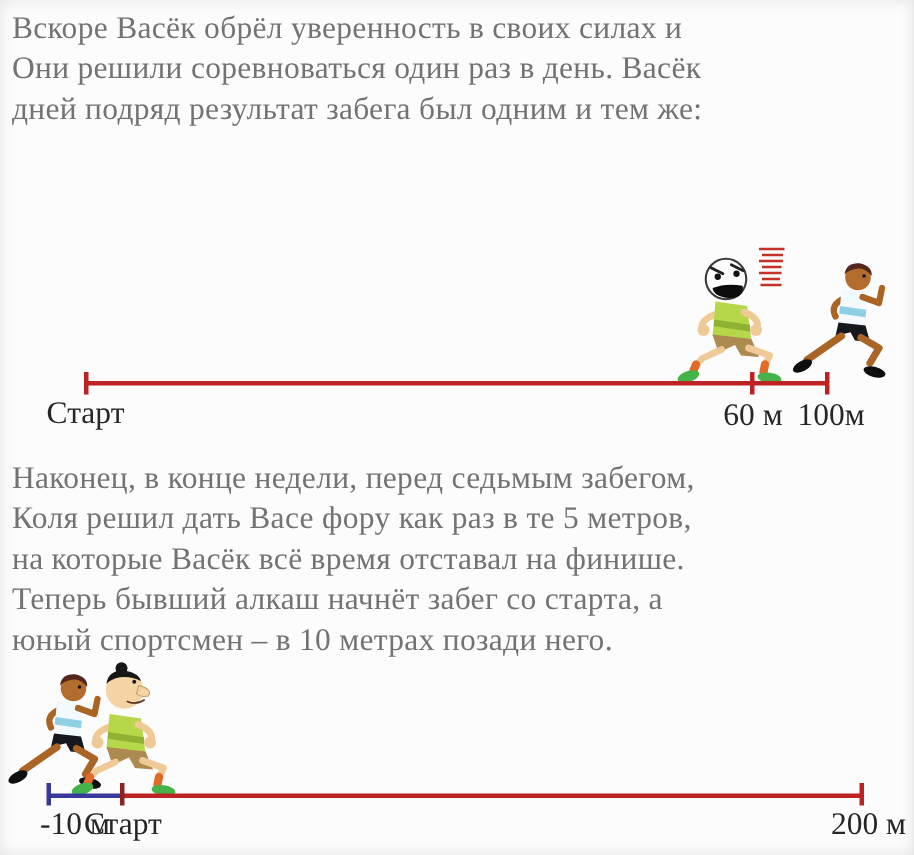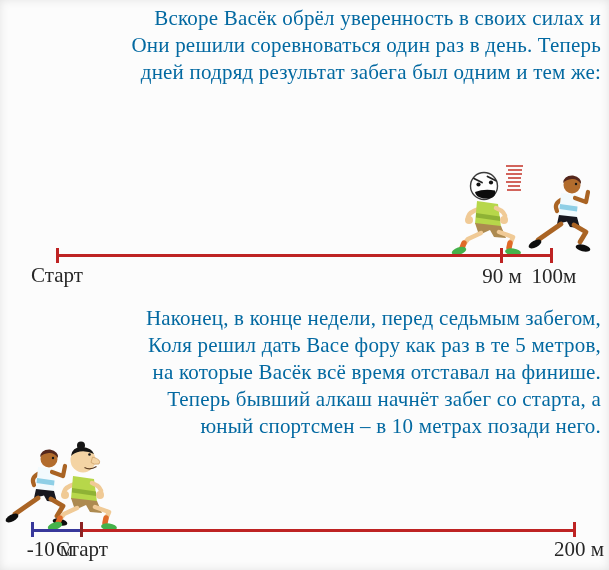--- a/index.html
+++ b/index.html
@@ -3,38 +3,38 @@
 <meta charset="utf-8">
 <style>
   html,body{margin:0;padding:0;background:#e8e8e8;}
   #page{
     position:relative;width:609px;height:570px;overflow:hidden;
     background:#fcfcfc;
     box-shadow:inset 0 0 10px rgba(0,0,0,.10);
     font-family:"Liberation Serif","DejaVu Serif",serif;
   }
   .para{
-    position:absolute;left:8px;right:8px;text-align:right;
-    font-size:21px;line-height:27px;color:#0369a1;letter-spacing:.2px;
+    position:absolute;left:8px;right:8px;text-align:left;
+    font-size:21px;line-height:27px;color:#737373;letter-spacing:.2px;
   }
   .p1{top:5px;}
   .p2{top:305px;}
   .tline{position:absolute;height:3px;}
   .tick{position:absolute;width:3px;height:15px;}
   .tlabel{position:absolute;font-size:21px;color:#262626;text-align:center;white-space:nowrap;}
   .runner{position:absolute;}
 </style>
 </head>
 <body>
 
 <div id="page">
 
   <div class="para p1">
     <div>Вскоре Васёк обрёл уверенность в своих силах и</div>
-    <div>Они решили соревноваться один раз в день. Теперь</div>
+    <div>Они решили соревноваться один раз в день. Васёк</div>
     <div>дней подряд результат забега был одним и тем же:</div>
   </div>
 
   <svg class="runner" style="left:450px;top:163px;width:86px;height:94px" viewBox="0 0 86 94">
     <g stroke="#c43227" stroke-width="1.7" fill="none">
       <path d="M56 3h17M58 7h14M56 11h16M58 15h13M56 19h15M58 23h12M57 27h14"></path>
     </g>
     <path d="M29 46 Q19 49 18 54" stroke="#f0ca96" stroke-width="4.5" fill="none" stroke-linecap="round"></path>
     <circle cx="19" cy="57" r="4" fill="#f0ca96"></circle>
     <path d="M27 38 L48 41 L51 64 L25 61 Z" fill="#b7d74a"></path>
@@ -68,21 +68,21 @@
     <circle cx="45" cy="12" r="8.5" fill="#b26c2d"></circle>
     <path d="M36 10 Q37 2 46 2.5 Q55 4.5 54 11 Q50 5.5 45 6 Q39 6.5 36 10 Z" fill="#55271c"></path>
     <circle cx="49" cy="11" r="1.2" fill="#161616"></circle>
   </svg>
 
   <div class="tline" style="left: 57px; top: 254px; width: 495px; background-color: rgb(190, 35, 35);"></div>
   <div class="tick" style="left: 56px; top: 248px; background-color: rgb(190, 35, 35);"></div>
   <div class="tick" style="left: 500px; top: 248px; background-color: rgb(190, 35, 35);"></div>
   <div class="tick" style="left: 550px; top: 248px; background-color: rgb(190, 35, 35);"></div>
   <div class="tlabel" style="left:27px;top:263px;width:60px">Старт</div>
-  <div class="tlabel" style="left:477px;top:264px;width:50px">90 м</div>
+  <div class="tlabel" style="left:477px;top:264px;width:50px">60 м</div>
   <div class="tlabel" style="left:529px;top:264px;width:50px">100м</div>
 
   <div class="para p2">
     <div>Наконец, в конце недели, перед седьмым забегом,</div>
     <div>Коля решил дать Васе фору как раз в те 5 метров,</div>
     <div>на которые Васёк всё время отставал на финише.</div>
     <div>Теперь бывший алкаш начнёт забег со старта, а</div>
     <div>юный спортсмен – в 10 метрах позади него.</div>
   </div>
 

